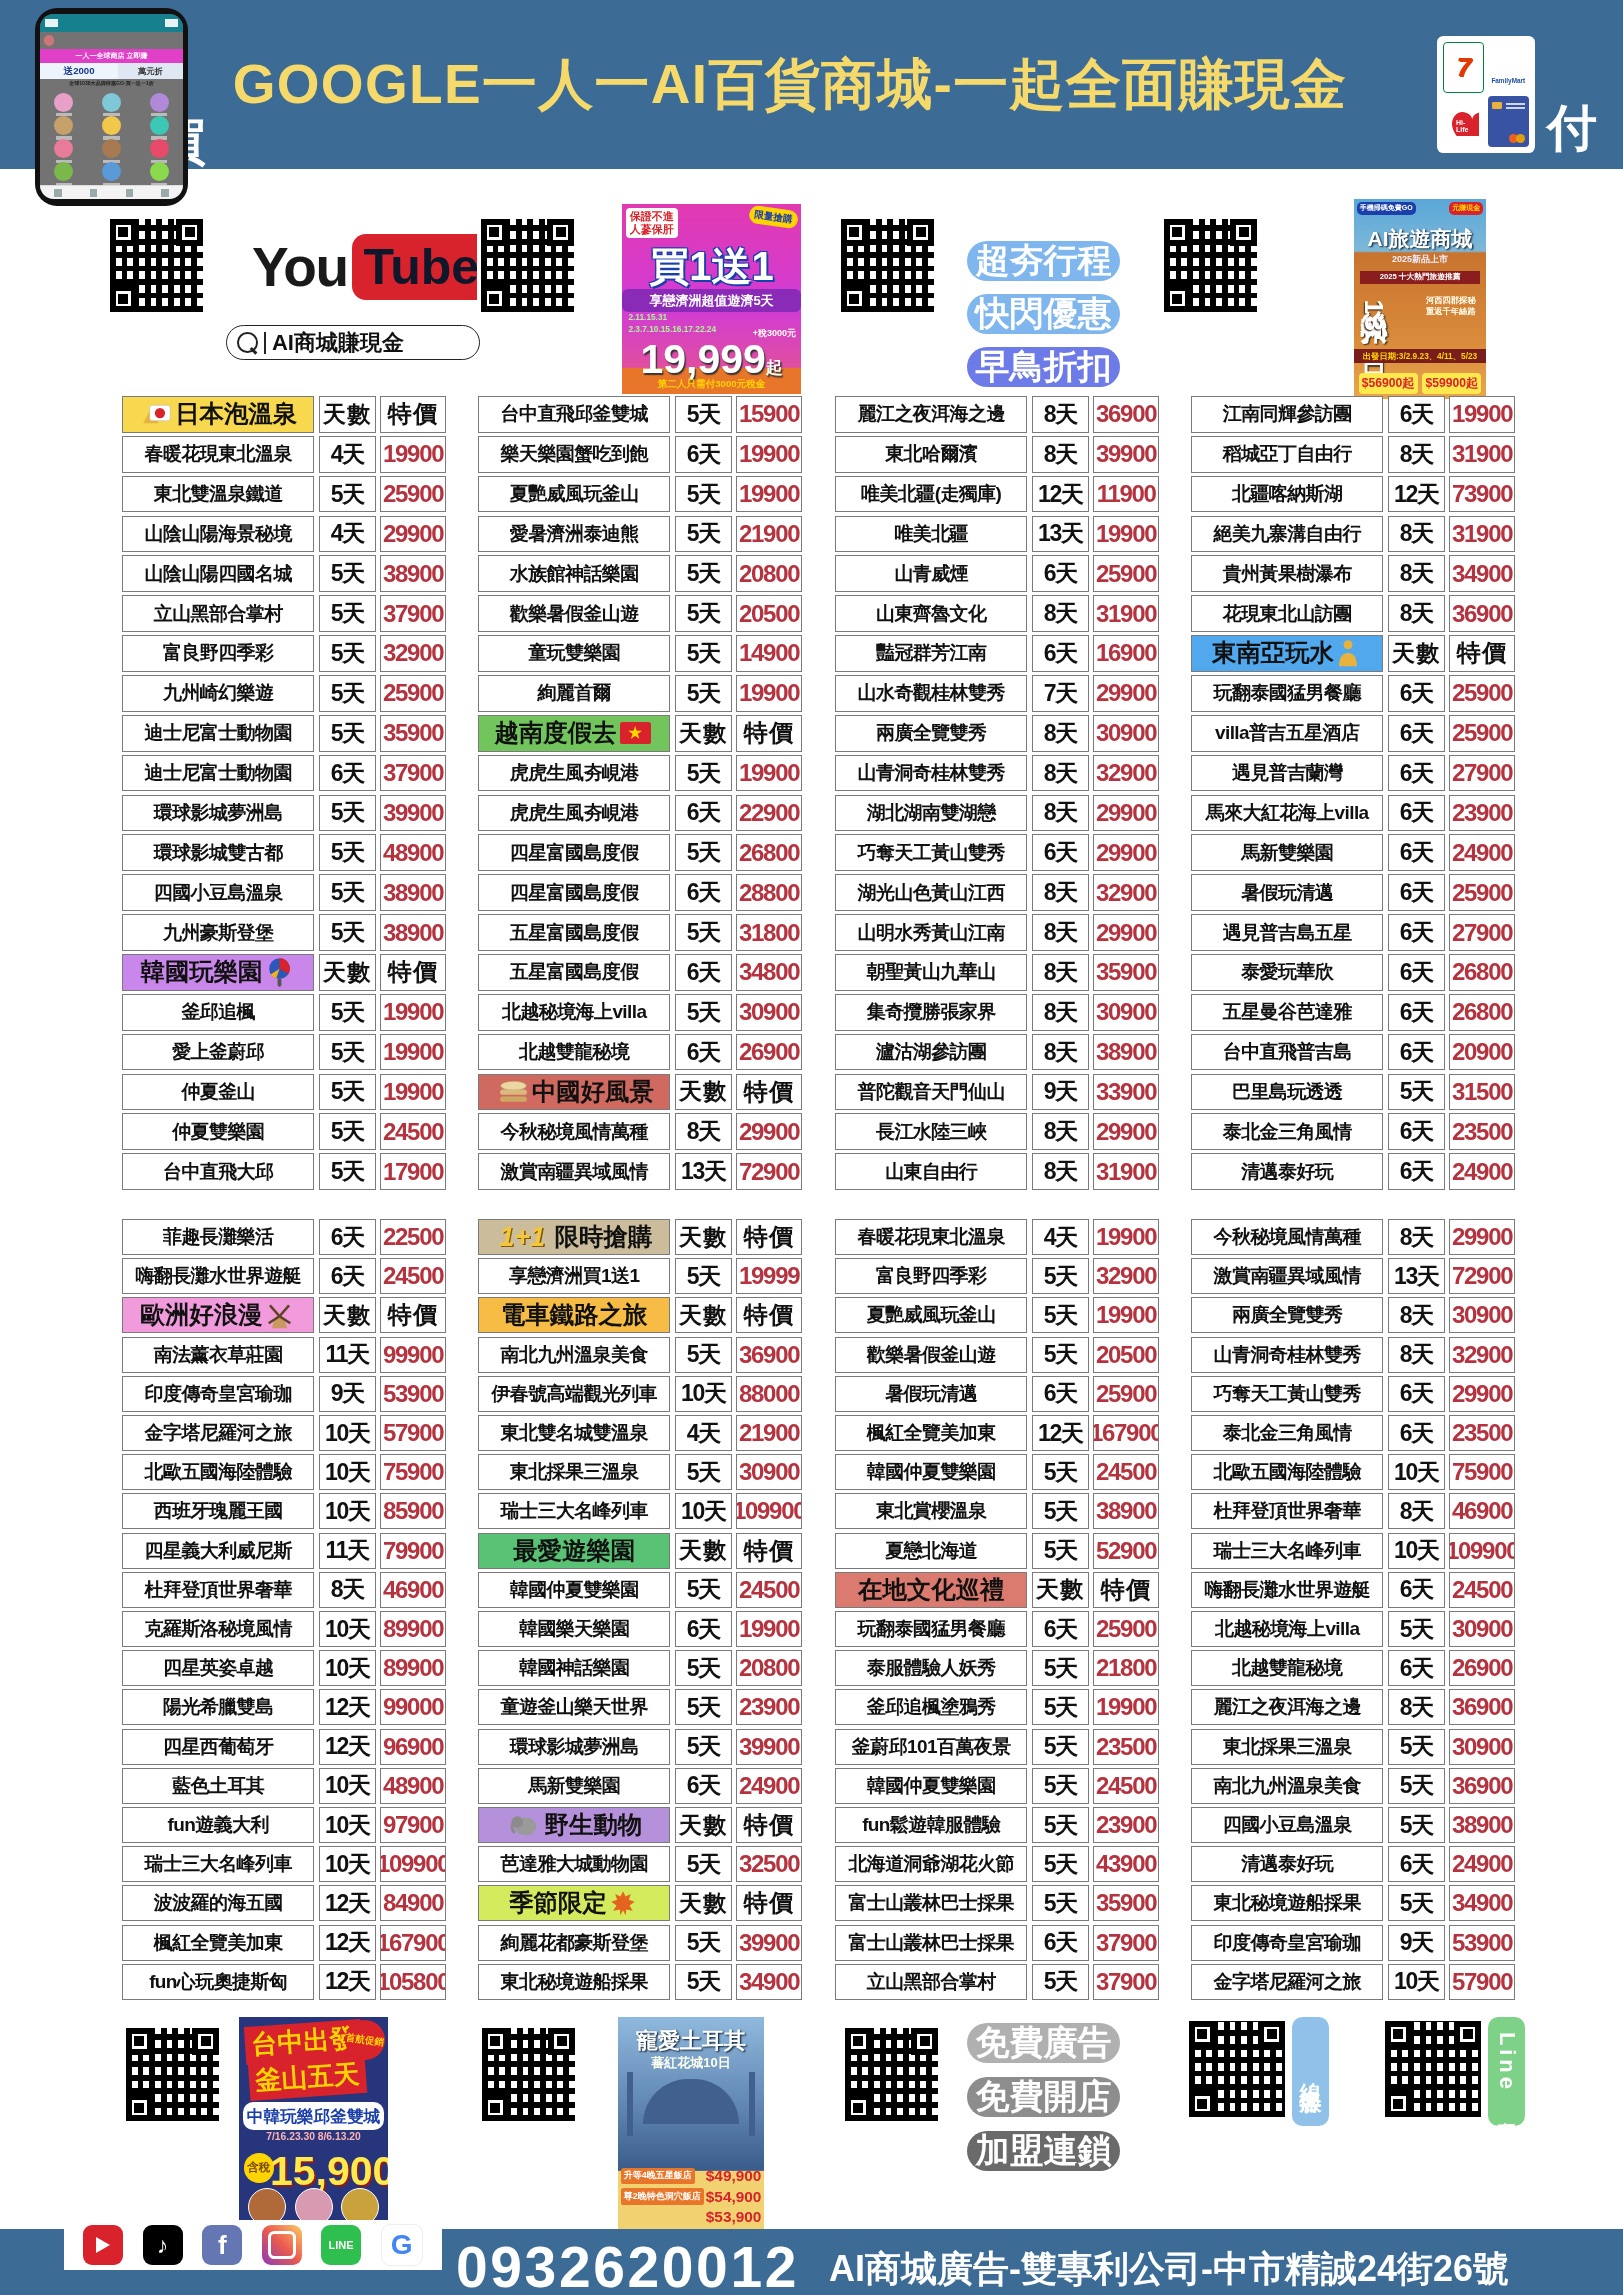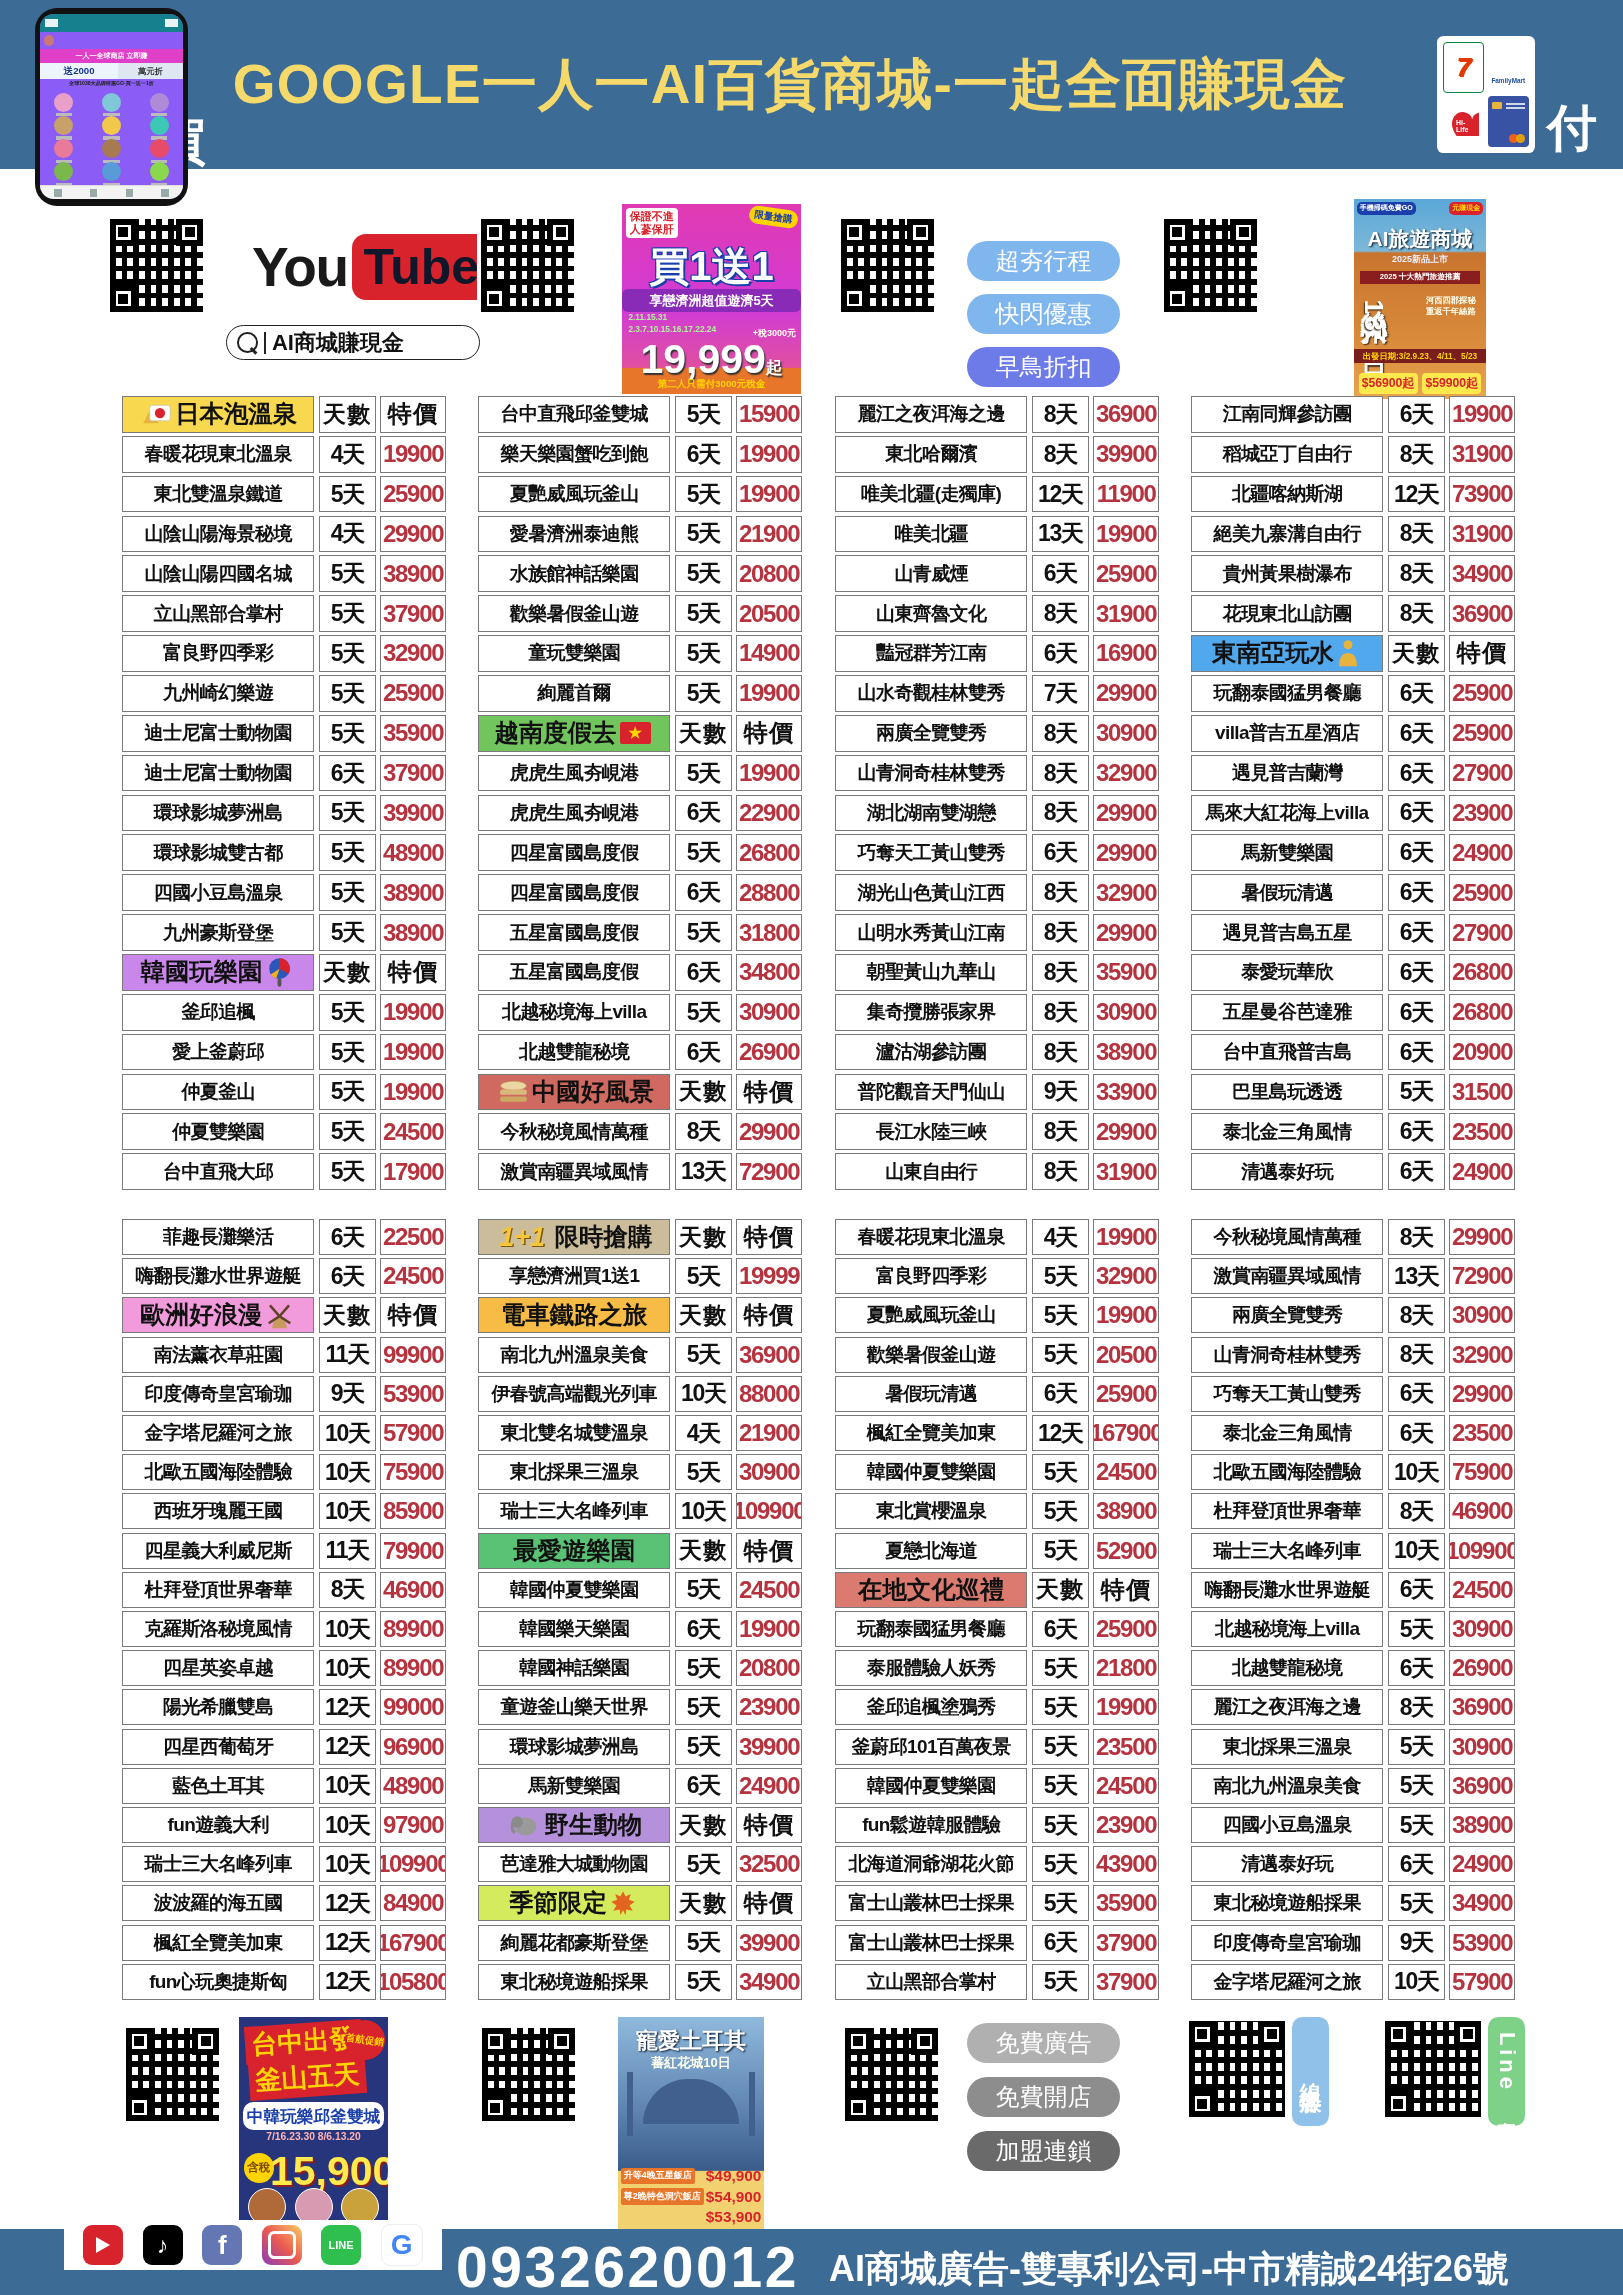--- a/index.html
+++ b/index.html
@@ -24,21 +24,21 @@
   .lg-hilife .heart{width:31px;height:28px;background:#d8222c;clip-path:path('M24 44 C6 30 0 18 6 9 C12 0 24 6 24 12 C24 6 36 0 42 9 C48 18 42 30 24 44 Z');position:relative;}
   .lg-hilife .ht{position:absolute;color:#fff;font-size:7px;font-weight:bold;top:11.6px;left:50%;transform:translateX(-50%);}
   .lg-card{background:#3953a4;}
   .lg-card .chip{position:absolute;left:3.9px;top:5.1px;width:10.3px;height:7.7px;background:#e8b33c;border-radius:1.3px;}
   .lg-card .l1{position:absolute;right:3.2px;top:6.4px;width:19px;height:1.9px;background:#cfd8ea;}
   .lg-card .l2{position:absolute;right:3.2px;top:11px;width:19px;height:1.9px;background:#cfd8ea;}
   .lg-card .c1{position:absolute;right:10.3px;bottom:3.9px;width:9px;height:9px;border-radius:50%;background:#eb611d;}
   .lg-card .c2{position:absolute;right:3.9px;bottom:3.9px;width:9px;height:9px;border-radius:50%;background:#f2a900;opacity:.9;}
   
   .phone{position:absolute;left:35px;top:7.7px;width:153px;height:198px;background:#111;border-radius:22px;padding:6.4px 5.1px;box-sizing:border-box;}
-  .screen{width:100%;height:100%;background:#8b5cf6;border-radius:14px;overflow:hidden;display:flex;flex-direction:column;}
+  .screen{width:100%;height:100%;background:#737373;border-radius:14px;overflow:hidden;display:flex;flex-direction:column;}
   .ph-bar{height:18px;background:#17808f;display:flex;align-items:center;justify-content:space-between;padding:0 5.1px;}
   .ph-bar i{width:13px;height:7.7px;background:#fff;opacity:.9;}
   .ph-store{height:16.7px;display:flex;align-items:center;gap:3.2px;padding:0 3.9px;font-size:6.4px;color:#333;font-weight:bold;white-space:nowrap;overflow:hidden;}
   .ph-store .av{width:10.3px;height:10.3px;border-radius:50%;background:#c77;flex:0 0 auto;}
   .ph-banner{height:14px;background:#e040c8;color:#fff;font-size:7px;font-weight:bold;display:flex;align-items:center;justify-content:center;white-space:nowrap;}
   .ph-promo{height:16.7px;display:flex;font-weight:bold;}
   .ph-promo .l{flex:1.2;background:#eef4fb;color:#16388f;font-size:9.6px;display:flex;align-items:center;justify-content:center;}
   .ph-promo .r{flex:1;background:#dfe7f2;color:#333;font-size:8.3px;display:flex;align-items:center;justify-content:center;}
   .ph-cap{height:9px;font-size:5.1px;color:#222;font-weight:bold;display:flex;align-items:center;justify-content:center;white-space:nowrap;}
   .ph-grid{flex:1;display:grid;grid-template-columns:repeat(3,1fr);align-content:space-evenly;justify-items:center;}
@@ -59,21 +59,21 @@
   .yt-you{font-size:55px;font-weight:bold;color:#1a1a1a;letter-spacing:-1.3px;}
   .yt-tube{font-size:50px;font-weight:bold;color:#0f172a;background:#d8222c;border-radius:14px;padding:3.9px 11.6px;}
   .searchpill{position:absolute;left:226px;top:325px;width:254px;height:35px;border:1.9px solid #222;border-radius:18px;
     display:flex;align-items:center;gap:6px;padding:0 10.3px;box-sizing:border-box;background:#fff;}
   .searchpill .mag{width:16.7px;height:16.7px;border:2.6px solid #222;border-radius:50%;position:relative;flex:0 0 auto;}
   .searchpill .mag::after{content:'';position:absolute;width:2.6px;height:7.7px;background:#222;left:13px;top:13px;transform:rotate(-45deg);}
   .searchpill .sep{width:1.9px;height:22px;background:#222;}
   .searchpill .stxt{font-size:22px;font-weight:bold;color:#111;white-space:nowrap;}
   
   .pillstack{position:absolute;display:flex;flex-direction:column;gap:13px;}
-  .pill{width:153px;height:40px;border-radius:20px;color:#fff;font-size:24px;font-weight:normal;
+  .pill{width:153px;height:40px;border-radius:20px;color:#fff;font-size:34px;font-weight:bold;
     display:flex;align-items:center;justify-content:center;white-space:nowrap;}
   .vpill{position:absolute;width:37px;border-radius:10.3px;color:#fff;font-weight:bold;font-size:22px;
     display:flex;align-items:center;justify-content:center;writing-mode:vertical-rl;letter-spacing:3.9px;}
   
   .poster{position:absolute;overflow:hidden;color:#fff;font-weight:bold;box-sizing:border-box;}
   .pj{background:linear-gradient(180deg,#e13ab2 0%,#d13bd6 55%,#e04fa0 86%,#e8762a 86.5%,#e8762a 100%);}
   .pj-claim{position:absolute;left:3.9px;top:3.9px;background:#fff;border-radius:3.9px;color:#d8222c;font-size:11px;line-height:13px;padding:1.9px 3.9px;text-align:center;}
   .pj-badge{position:absolute;right:3.9px;top:3.9px;background:#ffd400;color:#1b3faa;border-radius:9px;font-size:9.6px;padding:2.6px 5.1px;transform:rotate(8deg);}
   .pj-big{position:absolute;left:0;right:0;top:35px;text-align:center;font-size:40px;color:#fff;
     text-shadow:1.9px 1.9px 0 #1b3faa,-1.3px -1.3px 0 #1b3faa,1.3px -1.3px 0 #1b3faa,-1.3px 1.3px 0 #1b3faa;}

